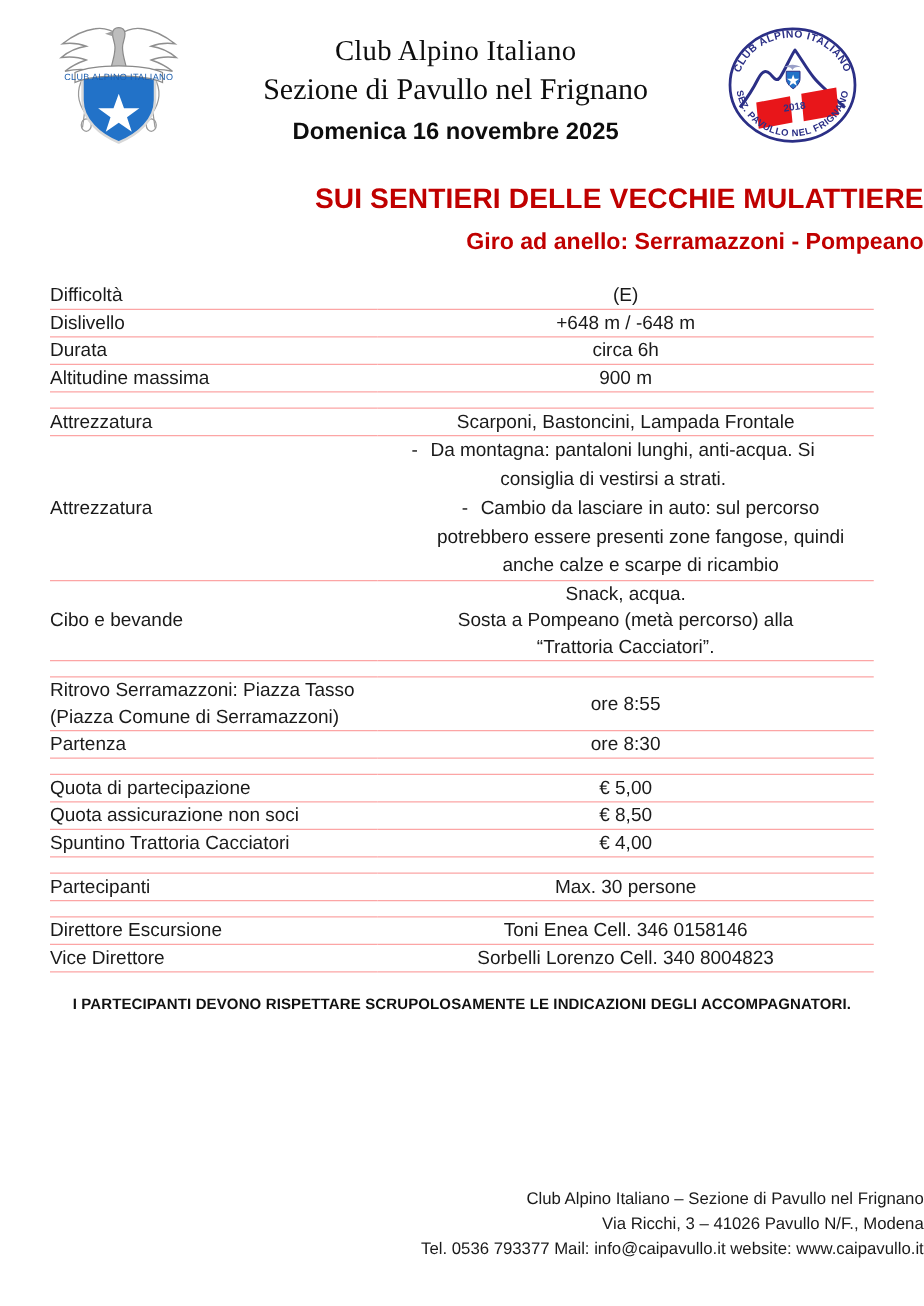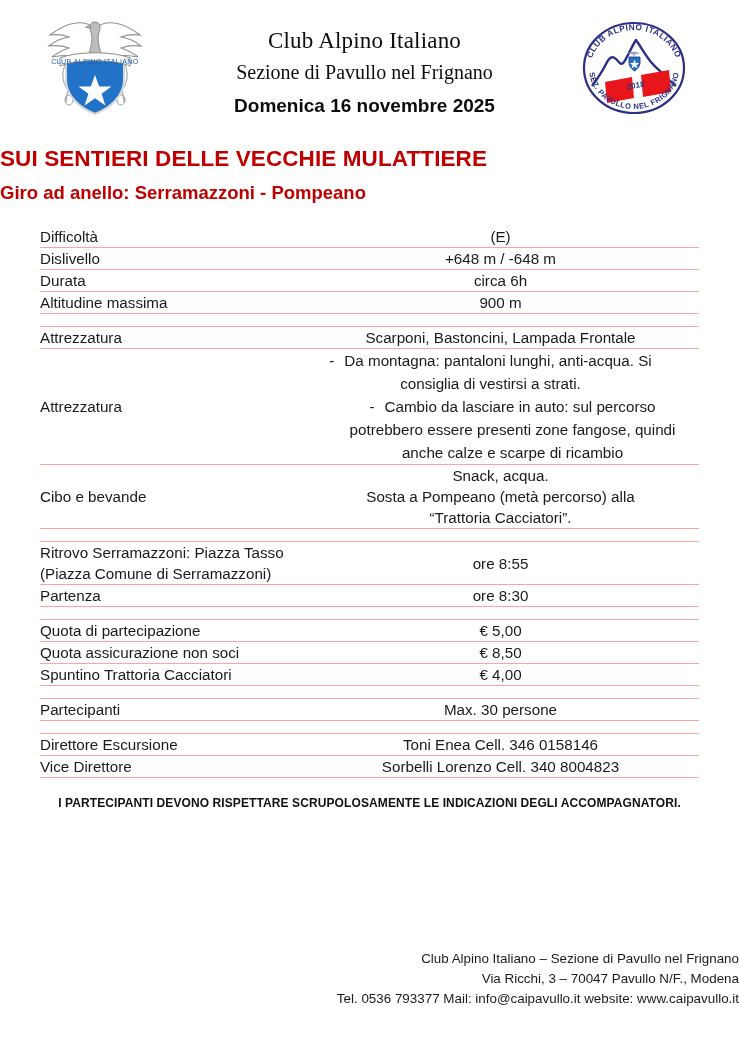--- a/index.html
+++ b/index.html
@@ -44,36 +44,36 @@
   }
   .org-name {
     font-family: "Liberation Serif", serif;
     font-size: 23px;
     line-height: 30px;
     color: #0d0d0d;
     letter-spacing: 0.2px;
   }
   .org-section {
     font-family: "Liberation Serif", serif;
-    font-size: 20px;
+    font-size: 24px;
     line-height: 32px;
     color: #0d0d0d;
   }
   .event-date {
     font-family: "Liberation Sans", sans-serif;
     font-weight: bold;
     font-size: 19px;
     line-height: 30px;
     color: #0d0d0d;
     margin-top: 3px;
   }
 
   
   .title-block {
-    text-align: left;
+    text-align: right;
     margin-top: 6px;
   }
   .title-main {
     color: #c00000;
     font-weight: bold;
     font-size: 22.5px;
     line-height: 30px;
     letter-spacing: 0.1px;
   }
   .title-sub {
@@ -350,15 +350,15 @@
         <td class="val">Sorbelli Lorenzo   Cell. 340 8004823</td>
       </tr>
     </tbody>
   </table>
 
   <div class="notice">I PARTECIPANTI DEVONO RISPETTARE SCRUPOLOSAMENTE LE INDICAZIONI DEGLI ACCOMPAGNATORI.</div>
 </div>
 
 <div class="footer">
   <div>Club Alpino Italiano – Sezione di Pavullo nel Frignano</div>
-  <div>Via Ricchi, 3 – 70047 Pavullo N/F., Modena</div>
+  <div>Via Ricchi, 3 – 41026 Pavullo N/F., Modena</div>
   <div>Tel. 0536 793377   Mail: info@caipavullo.it   website: www.caipavullo.it</div>
 </div>
 
 </body></html>

